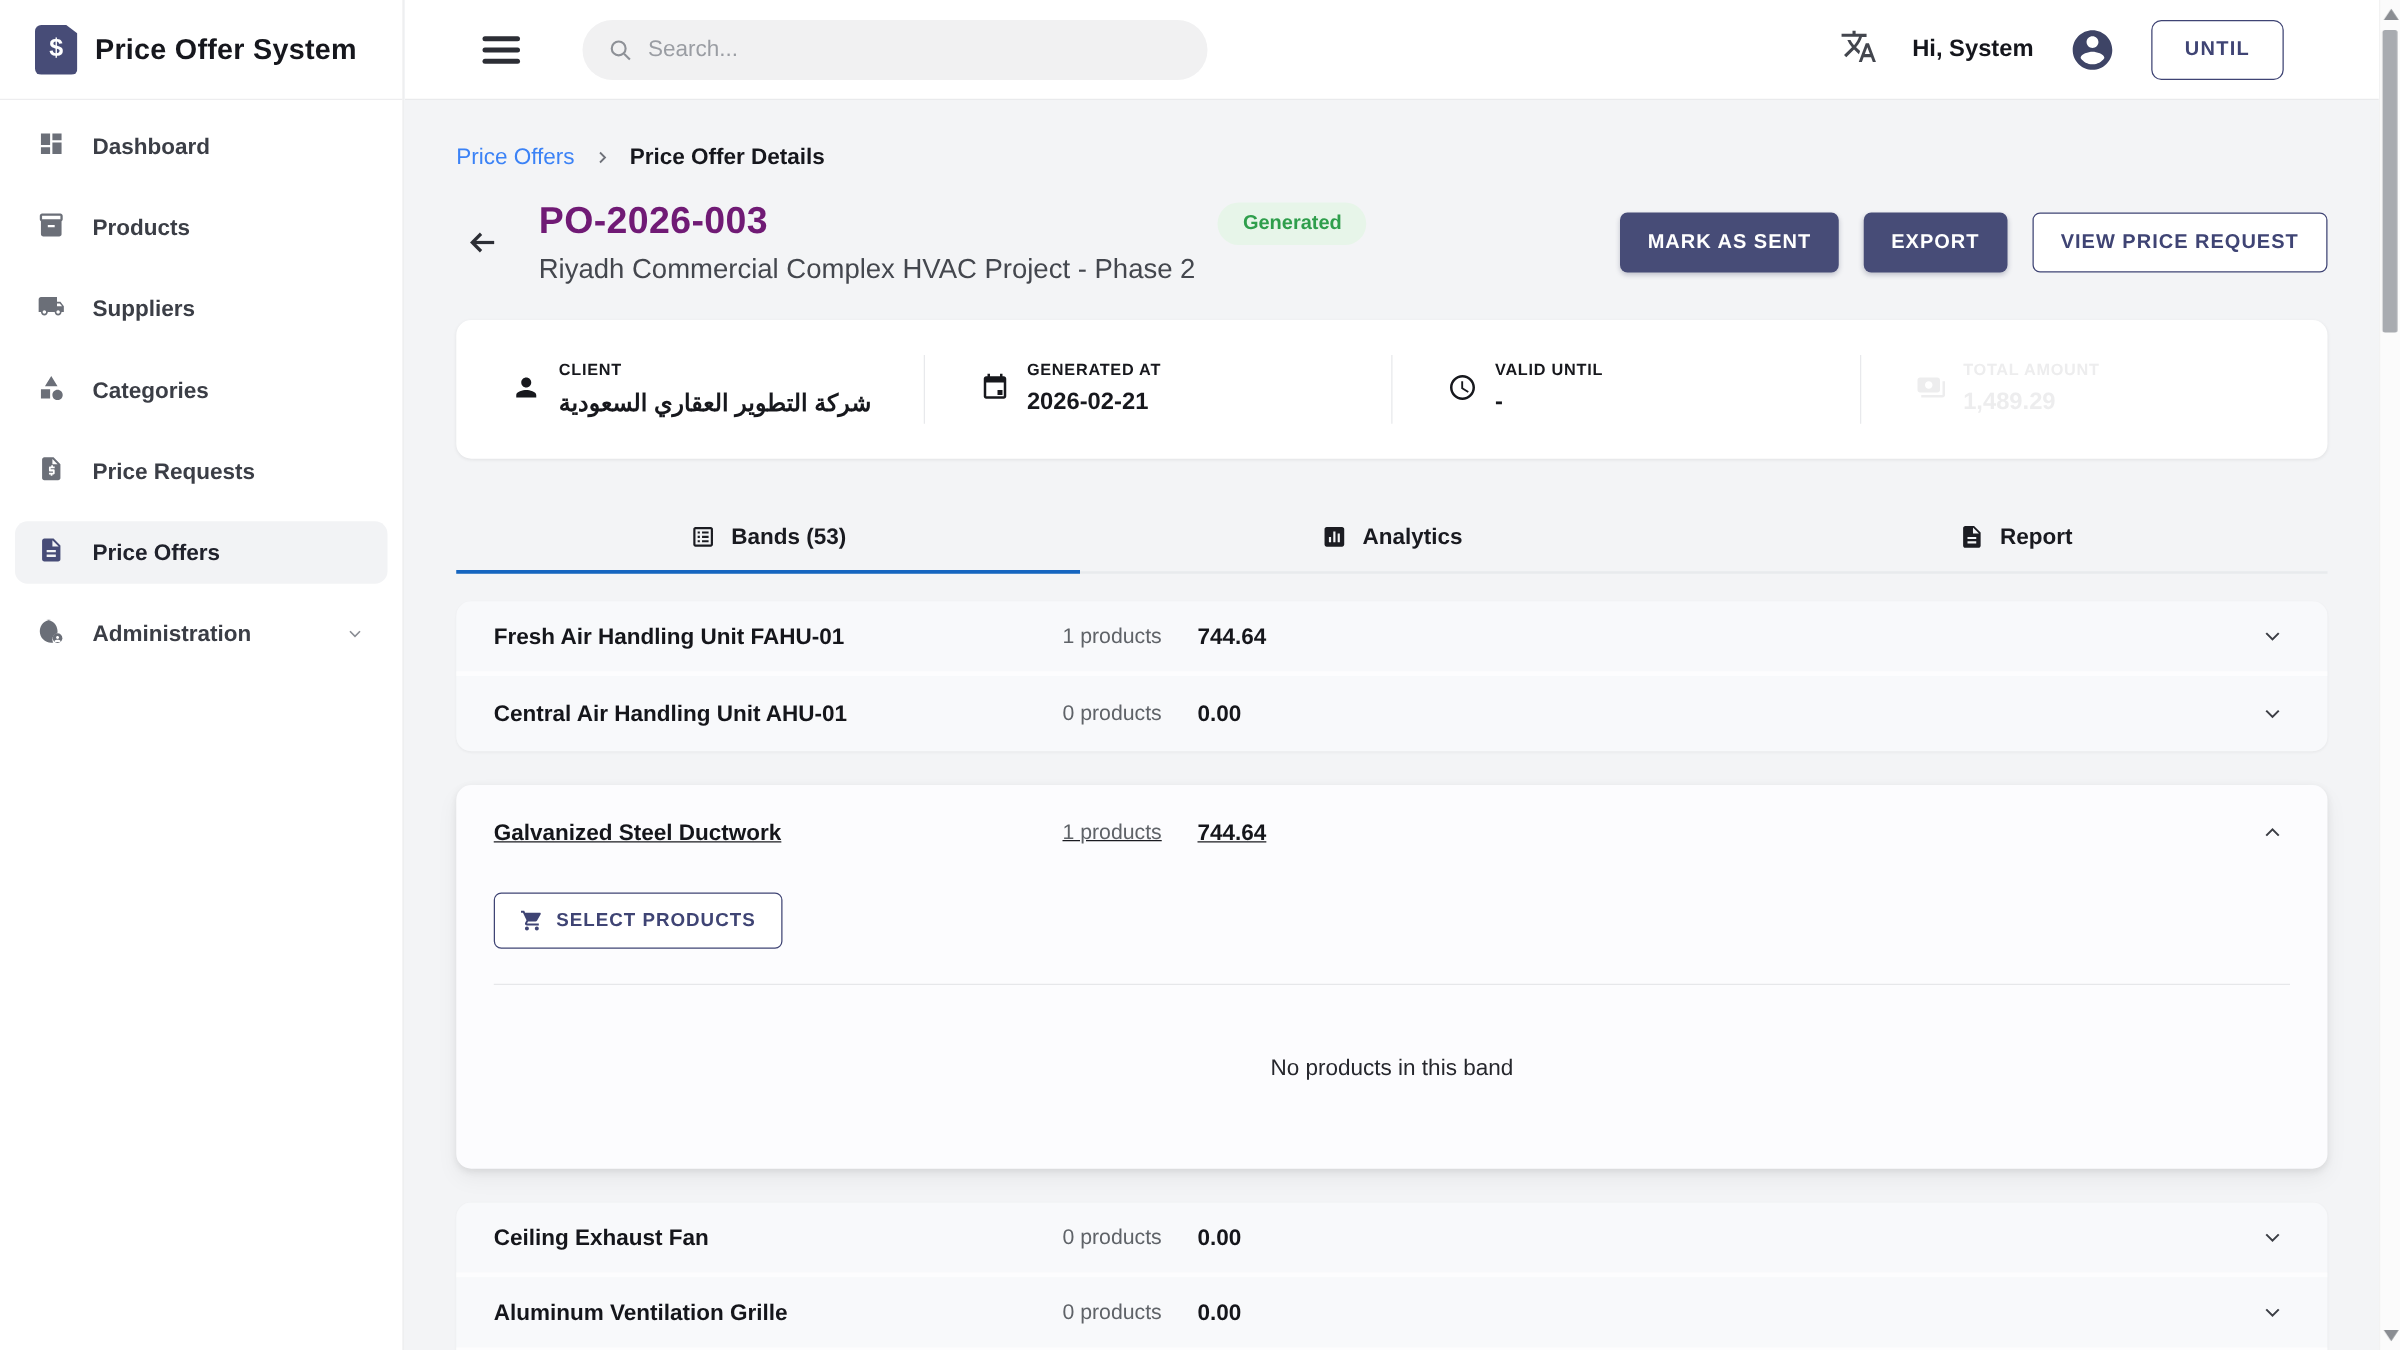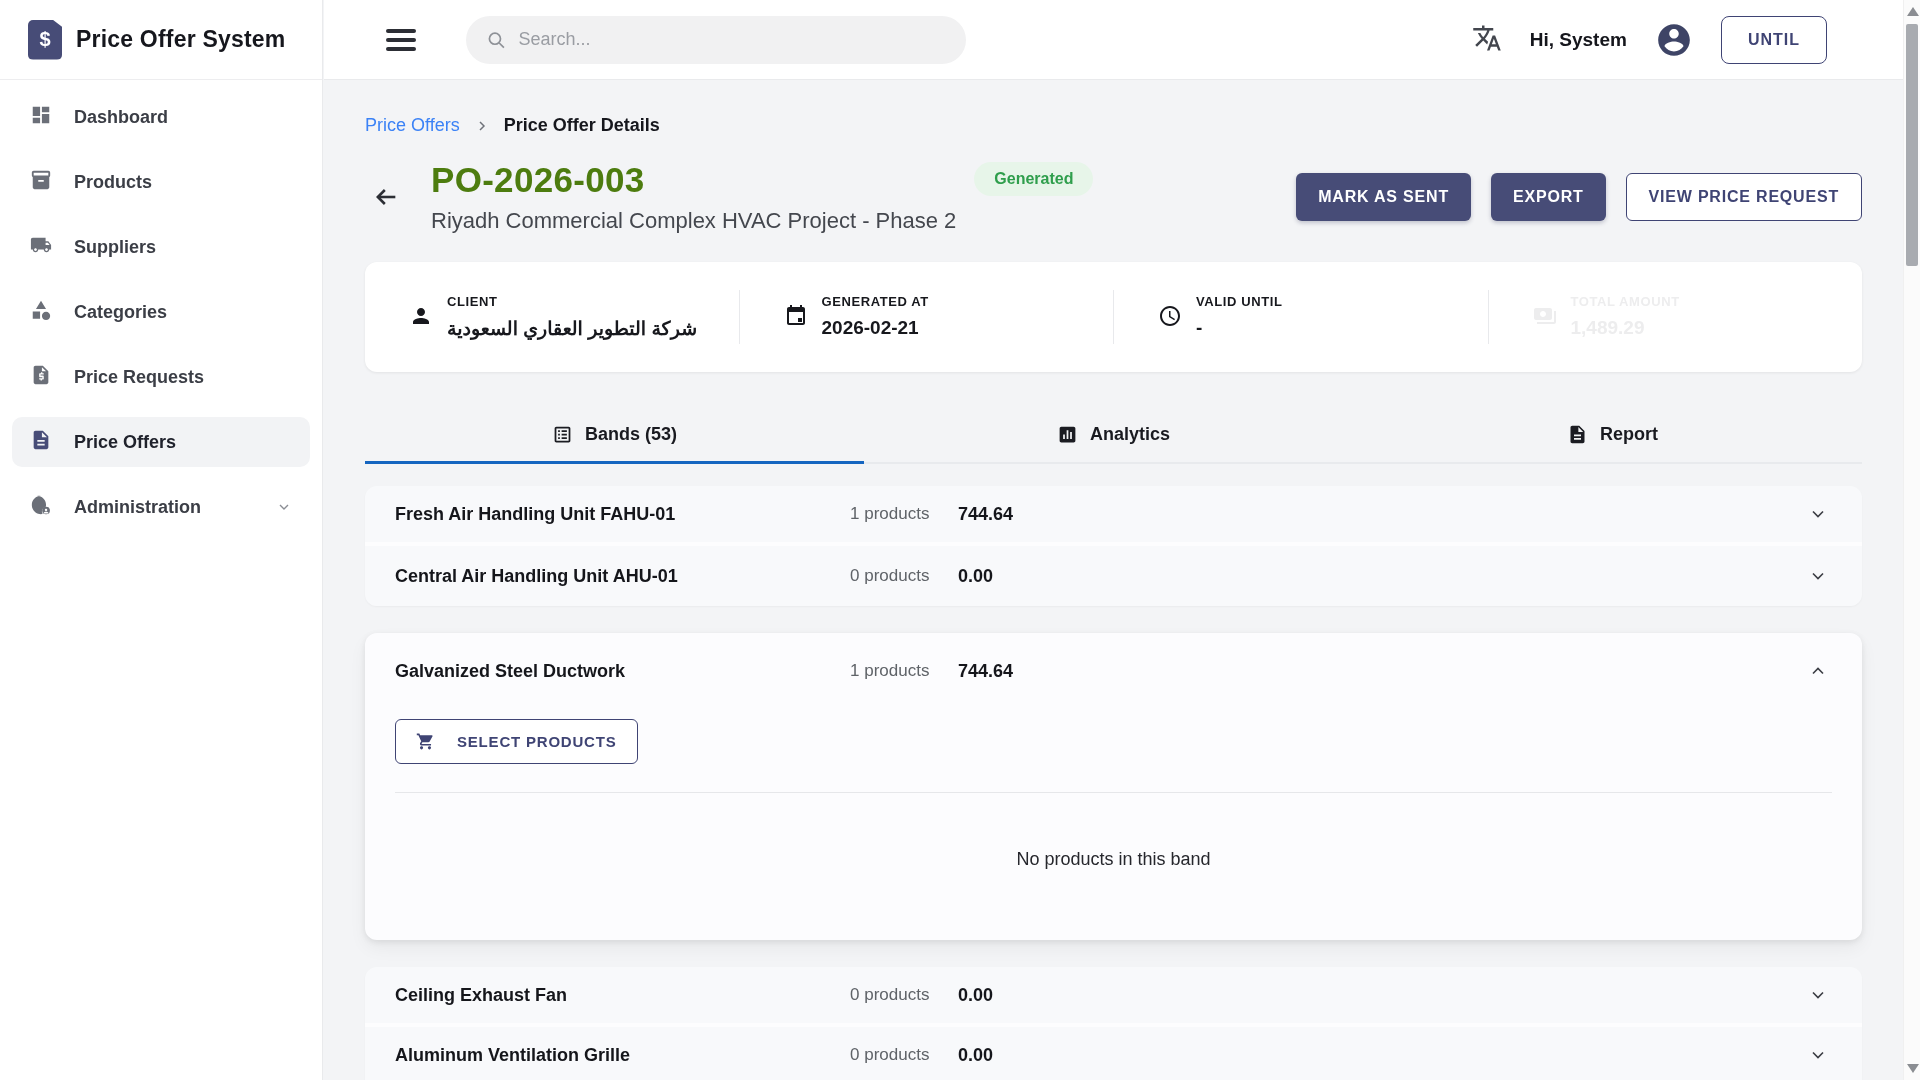--- a/index.html
+++ b/index.html
@@ -72,21 +72,21 @@
   
   .main { position:absolute; left:324px; top:81px; width:1579px; height:999px; padding:34px 41px 0 41px; }
   .breadcrumb { display:flex; align-items:center; gap:14px; font-size:18px; }
   .crumb-link { color:#3b82f6; cursor:pointer; font-weight:normal; }
   .crumb-sep svg { width:16px; height:16px; fill:none; stroke:#6f727a; stroke-width:2.2; display:block; }
   .crumb-current { color:#16171d; font-weight:bold; }
   .header-row { display:flex; align-items:center; margin-top:24px; }
   .back-btn { width:42px; height:42px; display:flex; align-items:center; justify-content:center; cursor:pointer; border-radius:50%; }
   .back-btn svg { width:28px; height:28px; fill:none; stroke:#2c2e35; stroke-width:2.2; }
   .title-block { margin-left:24px; }
-  .page-title { font-size:35px; font-weight:bold; color:#4d7c0f; letter-spacing:.3px; }
+  .page-title { font-size:30px; font-weight:bold; color:#701a75; letter-spacing:.3px; }
   .page-subtitle { font-size:22px; color:#44474e; margin-top:8px; }
   .status-badge {
     margin-left:18px; align-self:flex-start; margin-top:2px;
     background:#e7f5e9; color:#2f9e4c; font-size:16px; font-weight:bold;
     padding:8px 20px; border-radius:18px;
   }
   .header-actions { margin-left:auto; display:flex; gap:20px; }
   .btn-filled {
     background:#474c77; color:#fff; border:none; border-radius:6px; height:48px;
     padding:0 22px; font-size:16px; font-weight:bold; letter-spacing:.8px; cursor:pointer;
@@ -125,24 +125,24 @@
   .band-group .band-row:last-child { border-bottom:none; }
   .band-name { width:455px; font-size:18px; font-weight:bold; color:#15161b; }
   .band-products { font-size:17px; color:#5f6368; width:108px; }
   .band-amount { font-size:18px; font-weight:bold; color:#15161b; }
   .band-chevron { margin-left:auto; }
   .band-chevron svg { width:20px; height:20px; fill:none; stroke:#3c3e45; stroke-width:2; display:block; }
   .band-expanded {
     margin:27px 0; background:#fcfcfe; border-radius:12px;
     box-shadow:0 2px 6px rgba(0,0,0,.08), 0 8px 18px rgba(0,0,0,.05); overflow:hidden;
   }
-  .band-expanded .band-row { background:transparent; border-bottom:none; height:76px; }
+  .band-expanded .band-row { background:transparent; border-bottom:none; height:76px;text-decoration:underline; }
   .expanded-body { padding:0 30px 30px 30px; }
   .select-products-btn {
-    display:inline-flex; align-items:center; gap:22px; background:#fff;
+    display:inline-flex; align-items:center; gap:10px; background:#fff;
     border:1px solid #3f4474; color:#3f4474; border-radius:6px; height:45px; padding:0 20px;
     font-size:15px; font-weight:bold; letter-spacing:.8px; cursor:pointer;
     font-family:"Liberation Sans", sans-serif; margin-top:10px;
   }
   .select-products-btn svg { width:19px; height:19px; fill:#3f4474; }
   .expanded-divider { height:1px; background:#e6e7ea; margin:28px 0 0 0; }
   .empty-message { text-align:center; font-size:18px; color:#26272d; padding:56px 0 40px 0; }
 </style>
 </head>
 <body>

